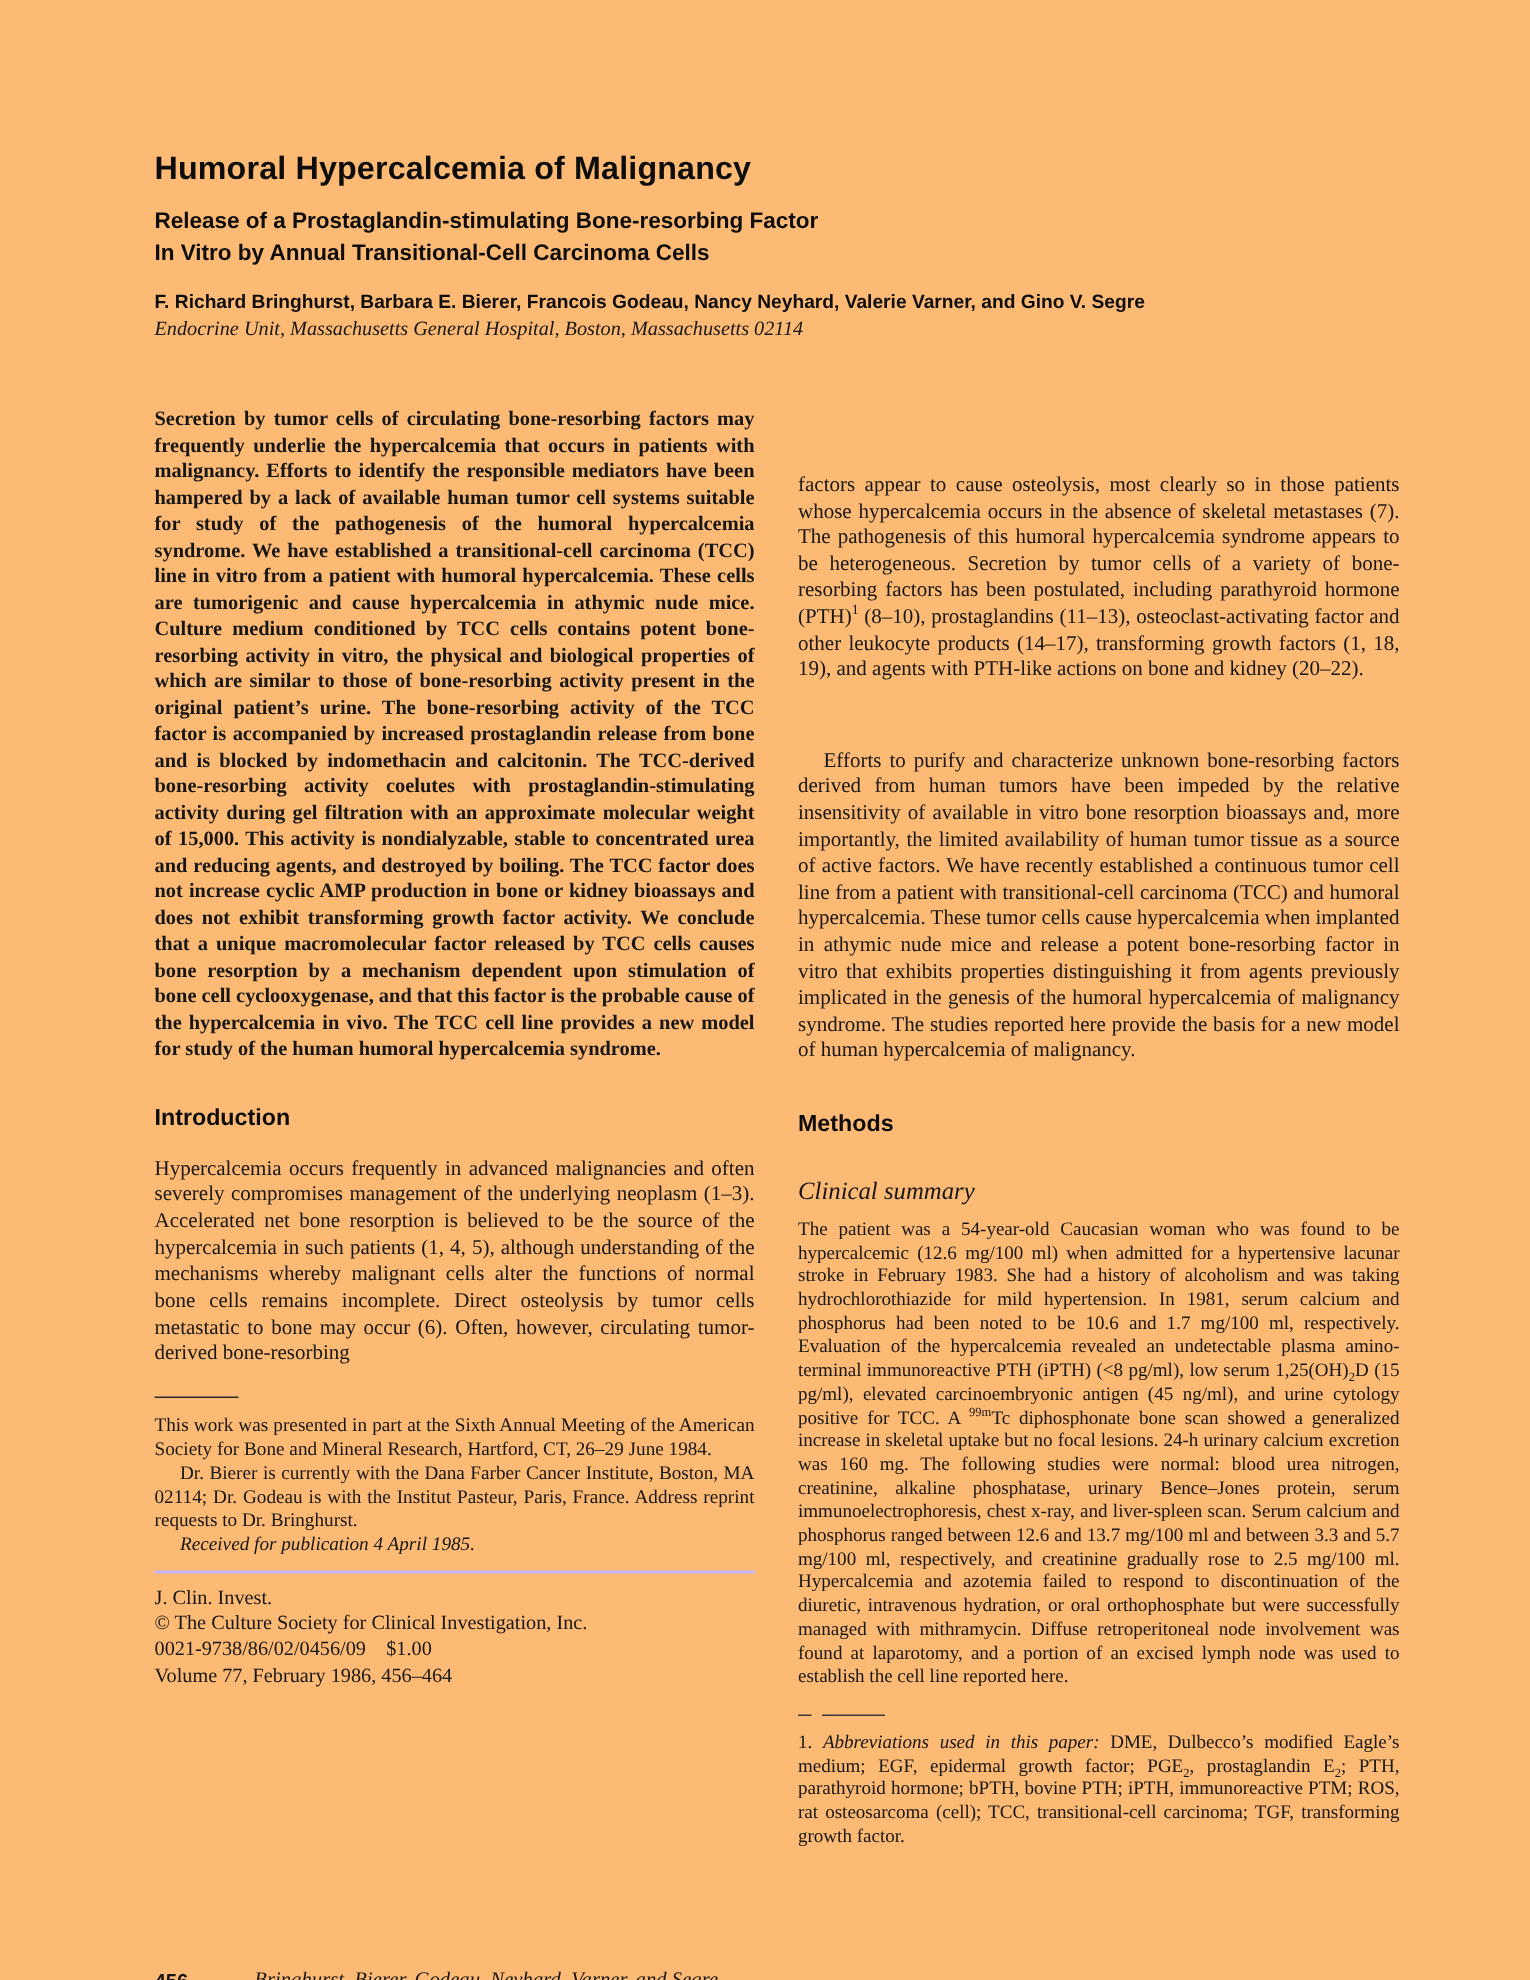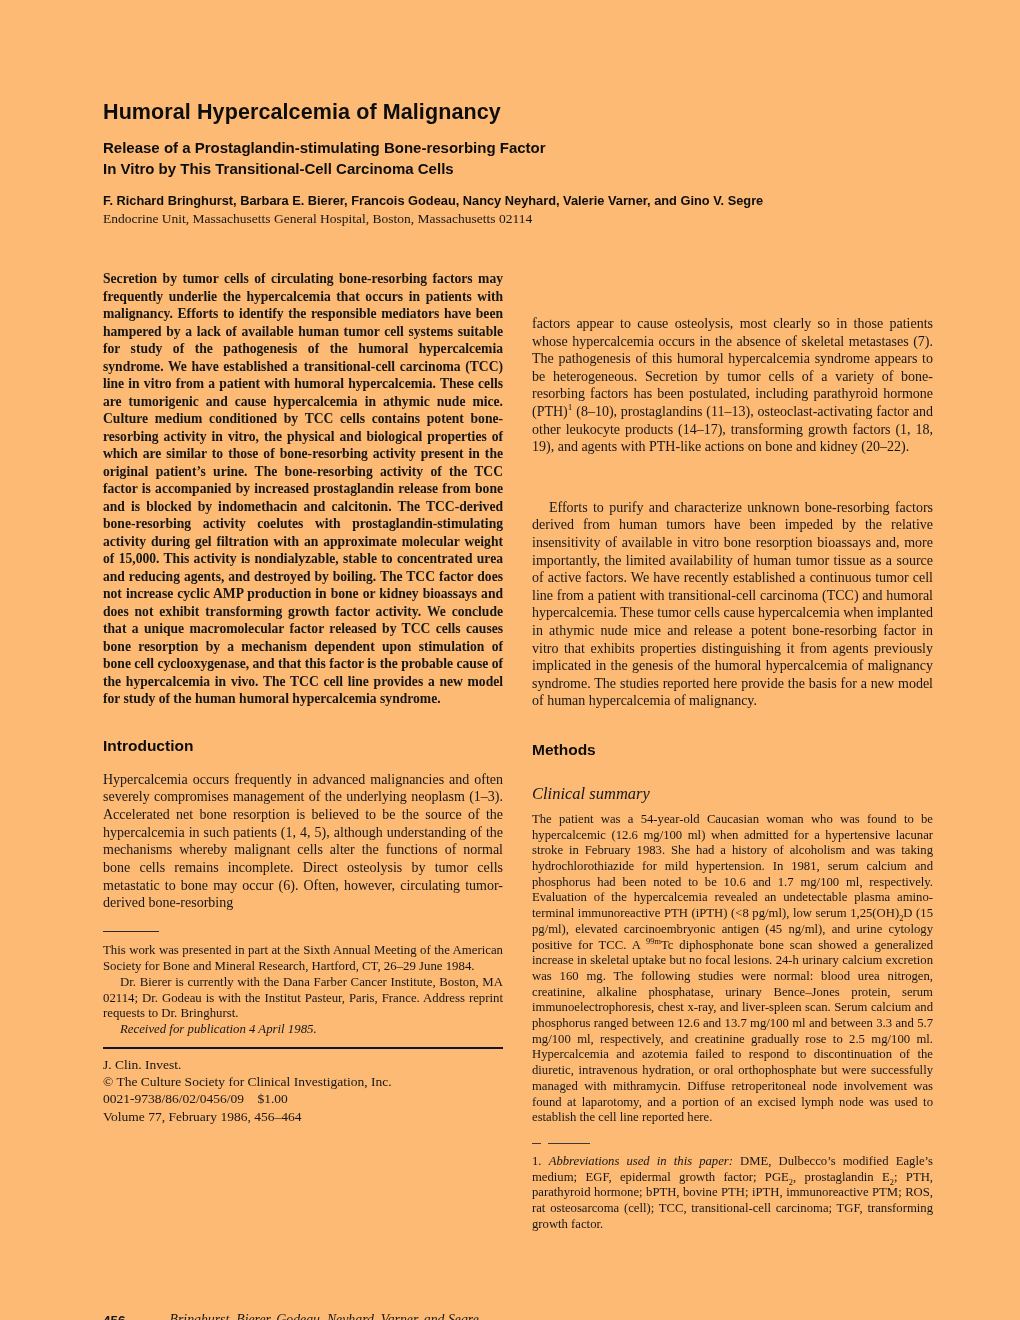--- a/index.html
+++ b/index.html
@@ -21,21 +21,21 @@
   .subtitle {
     margin-top: 12px;
     font-family: "Liberation Sans", "DejaVu Sans", sans-serif;
     font-size: 15px; font-weight: 700; line-height: 21px; color: #0d0d0d;
   }
   .authors {
     margin-top: 14px;
     font-family: "Liberation Sans", "DejaVu Sans", sans-serif;
     font-size: 12.8px; font-weight: 700; color: #0d0d0d;
   }
-  .affiliation { margin-top: 3px; font-size: 13.5px; }
+  .affiliation { margin-top: 3px; font-size: 13.5px; font-style: italic; }
 
   
   .col-left  { position: absolute; left: 103px; top: 270px; width: 400px; }
   .col-right { position: absolute; left: 532px; top: 272px; width: 401px; }
 
   .sec-heading {
     margin: 0 0 21px 0;
     font-family: "Liberation Sans", "DejaVu Sans", sans-serif;
     font-size: 15.5px; font-weight: 700; color: #0d0d0d;
   }
@@ -46,21 +46,21 @@
   .intro-heading { margin-top: 29px; margin-bottom: 16px; }
   .intro-body { font-size: 14px; line-height: 17.7px; }
 
   
   .fn-rule { width: 56px; height: 0; border-top: 1.5px solid #2a2a2a; margin: 19px 0 11px 0; }
   .fn-para { font-size: 12.8px; line-height: 15.8px; }
   .indent { text-indent: 17px; }
   .received { font-style: italic; }
 
   
-  .journal-block { margin-top: 9px; border-top: 2px solid #0f172a; padding-top: 7px; }
+  .journal-block { margin-top: 9px; border-top: 2px solid #c4b5fd; padding-top: 7px; }
   .journal-block div { font-size: 13.5px; line-height: 17.2px; }
 
   
   .footer-row { position: absolute; left: 103px; top: 1312px; display: flex; align-items: flex-end; }
   .page-num {
     font-family: "Liberation Sans", "DejaVu Sans", sans-serif;
     font-size: 13.5px; font-weight: 700;
   }
   .running-title { margin-left: 44px; font-size: 13.8px; font-style: italic; }
 
@@ -81,21 +81,21 @@
 </style>
 </head>
 <body>
 
 <div class="page">
 
   <header class="header">
     <h1 class="title">Humoral Hypercalcemia of Malignancy</h1>
     <div class="subtitle">
       <div>Release of a Prostaglandin-stimulating Bone-resorbing Factor</div>
-      <div>In Vitro by This Transitional-Cell Carcinoma Cells</div>
+      <div>In Vitro by Annual Transitional-Cell Carcinoma Cells</div>
     </div>
     <div class="authors">F. Richard Bringhurst, Barbara E. Bierer, Francois Godeau, Nancy Neyhard, Valerie Varner, and Gino V. Segre</div>
     <div class="affiliation">Endocrine Unit, Massachusetts General Hospital, Boston, Massachusetts 02114</div>
   </header>
 
   <section class="col-left">
     <p class="abstract-body justify">Secretion by tumor cells of circulating bone-resorbing factors may frequently underlie the hypercalcemia that occurs in patients with malignancy. Efforts to identify the responsible mediators have been hampered by a lack of available human tumor cell systems suitable for study of the pathogenesis of the humoral hypercalcemia syndrome. We have established a transitional-cell carcinoma (TCC) line in vitro from a patient with humoral hypercalcemia. These cells are tumorigenic and cause hypercalcemia in athymic nude mice. Culture medium conditioned by TCC cells contains potent bone-resorbing activity in vitro, the physical and biological properties of which are similar to those of bone-resorbing activity present in the original patient’s urine. The bone-resorbing activity of the TCC factor is accompanied by increased prostaglandin release from bone and is blocked by indomethacin and calcitonin. The TCC-derived bone-resorbing activity coelutes with prostaglandin-stimulating activity during gel filtration with an approximate molecular weight of 15,000. This activity is nondialyzable, stable to concentrated urea and reducing agents, and destroyed by boiling. The TCC factor does not increase cyclic AMP production in bone or kidney bioassays and does not exhibit transforming growth factor activity. We conclude that a unique macromolecular factor released by TCC cells causes bone resorption by a mechanism dependent upon stimulation of bone cell cyclooxygenase, and that this factor is the probable cause of the hypercalcemia in vivo. The TCC cell line provides a new model for study of the human humoral hypercalcemia syndrome.</p>
 
     <h2 class="sec-heading intro-heading">Introduction</h2>
     <p class="intro-body justify">Hypercalcemia occurs frequently in advanced malignancies and often severely compromises management of the underlying neoplasm (1–3). Accelerated net bone resorption is believed to be the source of the hypercalcemia in such patients (1, 4, 5), although understanding of the mechanisms whereby malignant cells alter the functions of normal bone cells remains incomplete. Direct osteolysis by tumor cells metastatic to bone may occur (6). Often, however, circulating tumor-derived bone-resorbing</p>

